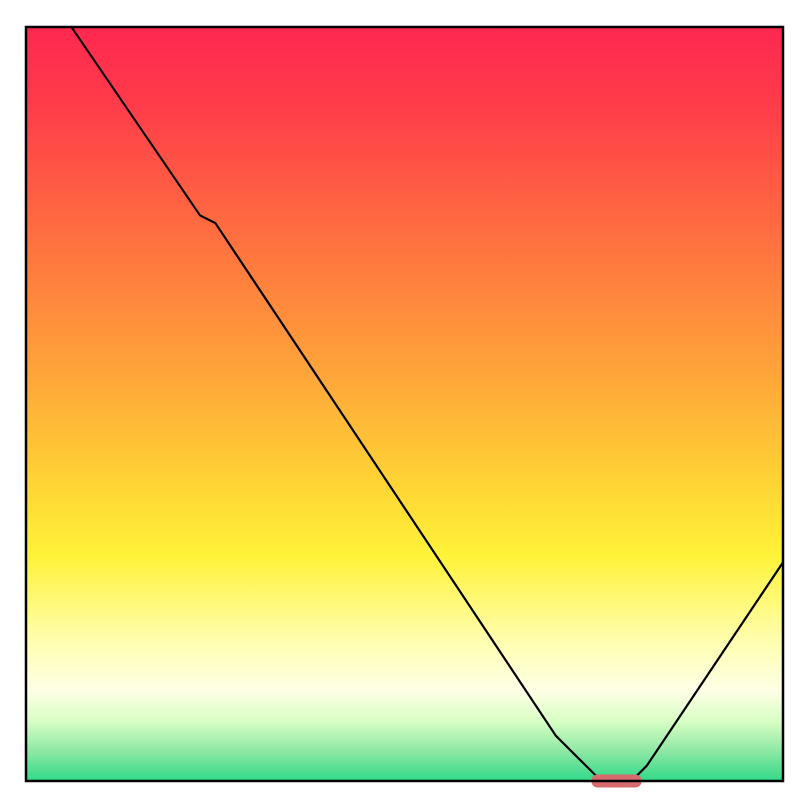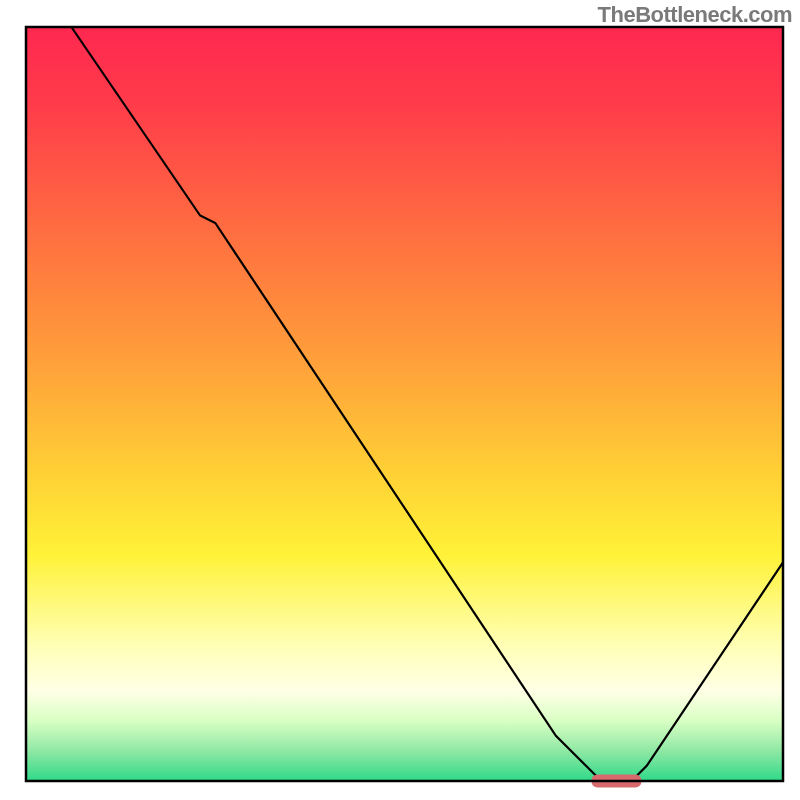--- a/index.html
+++ b/index.html
@@ -27,21 +27,20 @@
   svg {
     position: absolute;
     top: 0;
     left: 0;
   }
 </style>
 </head>
 <body>
 
 <div class="chart-wrap">
-  <div class="watermark">TheBottleneck.com</div>
 
   <svg id="chart-svg" width="800" height="800">
     <defs>
       <linearGradient id="bg-grad" x1="0" y1="0" x2="0" y2="1">
           <stop offset="0%" stop-color="#ff2850"></stop>
           <stop offset="10%" stop-color="#ff3b4a"></stop>
           <stop offset="30%" stop-color="#ff763f"></stop>
           <stop offset="45%" stop-color="#ffa23a"></stop>
           <stop offset="60%" stop-color="#ffd335"></stop>
           <stop offset="70%" stop-color="#fff238"></stop>

